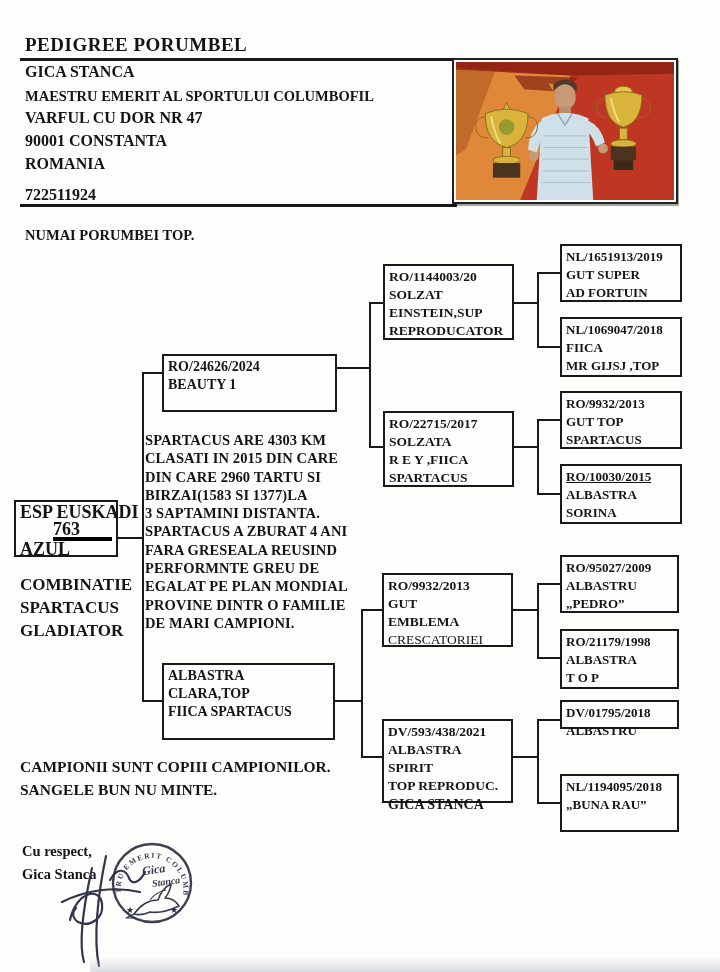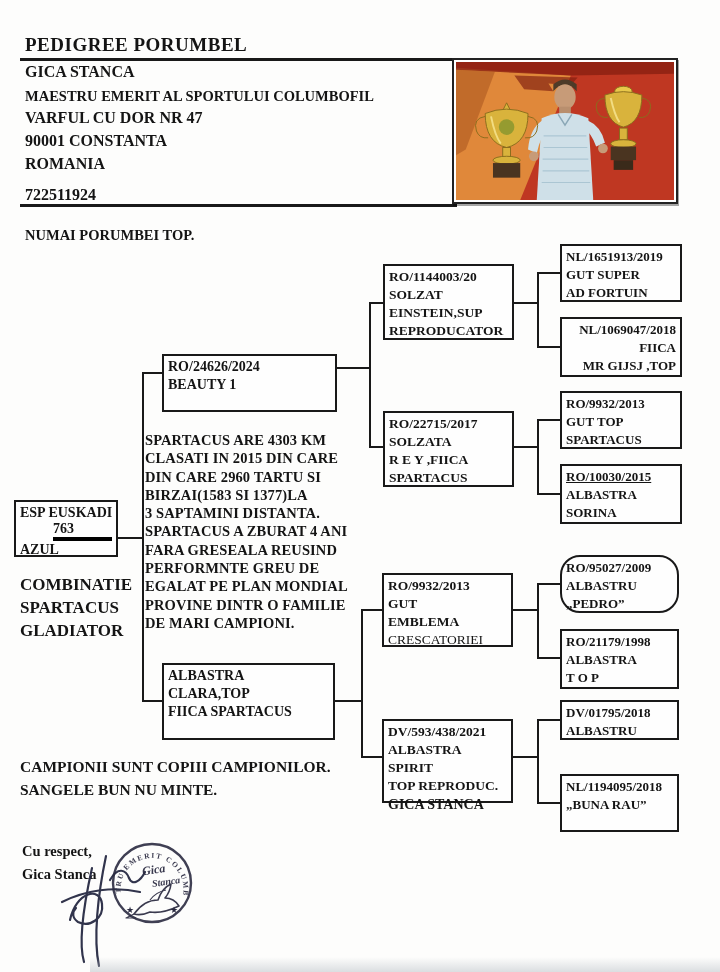--- a/index.html
+++ b/index.html
@@ -133,21 +133,21 @@
 <div class="c" style="left:512px;top:609px;width:27px;height:2px;"></div>
 <div class="c" style="left:537px;top:583px;width:2px;height:76px;"></div>
 <div class="c" style="left:537px;top:583px;width:25px;height:2px;"></div>
 <div class="c" style="left:537px;top:657px;width:25px;height:2px;"></div>
 
 <div class="c" style="left:512px;top:756px;width:27px;height:2px;"></div>
 <div class="c" style="left:537px;top:719px;width:2px;height:85px;"></div>
 <div class="c" style="left:537px;top:719px;width:25px;height:2px;"></div>
 <div class="c" style="left:537px;top:802px;width:25px;height:2px;"></div>
 
-<div class="pbox subject" style="left:14px;top:500px;width:104px;height:57px;font-size:14px;line-height:17px;">
+<div class="pbox subject" style="left:14px;top:500px;width:104px;height:57px;font-size:18px;line-height:17px;">
     <div>ESP EUSKADI</div>
     <div>763</div>
     <div>AZUL</div>
   </div>
 
 <div class="txt" style="left:20px;top:573px;font-size:17px;line-height:23px;"><div>COMBINATIE</div><div>SPARTACUS</div><div>GLADIATOR</div></div>
 
 <div class="pbox" style="left:162px;top:354px;width:175px;height:58px;font-size:14px;">
     <div>RO/24626/2024</div>
     <div>BEAUTY 1</div>
@@ -198,46 +198,46 @@
     <div>SPIRIT</div>
     <div>TOP REPRODUC.</div>
   </div>
 <div class="txt" style="left:388px;top:797px;font-size:14px;">GICA STANCA</div>
 
 <div class="pbox g3" style="left:560px;top:244px;width:122px;height:58px;">
     <div>NL/1651913/2019</div>
     <div>GUT SUPER</div>
     <div>AD FORTUIN</div>
   </div>
-<div class="pbox g3" style="left:560px;top:317px;width:122px;height:60px;text-align:right;">
+<div class="pbox g3" style="left:560px;top:317px;width:122px;height:60px;">
     <div>NL/1069047/2018</div>
     <div>FIICA</div>
     <div>MR GIJSJ ,TOP</div>
   </div>
 <div class="pbox g3" style="left:560px;top:391px;width:122px;height:58px;">
     <div>RO/9932/2013</div>
     <div>GUT TOP</div>
     <div>SPARTACUS</div>
   </div>
 <div class="pbox g3 u-first" style="left:560px;top:464px;width:122px;height:60px;">
     <div>RO/10030/2015</div>
     <div>ALBASTRA</div>
     <div>SORINA</div>
   </div>
-<div class="pbox g3" style="left:560px;top:555px;width:119px;height:58px;border-radius:20px;">
+<div class="pbox g3" style="left:560px;top:555px;width:119px;height:58px;">
     <div>RO/95027/2009</div>
     <div>ALBASTRU</div>
     <div>„PEDRO”</div>
   </div>
 <div class="pbox g3" style="left:560px;top:629px;width:119px;height:60px;">
     <div>RO/21179/1998</div>
     <div>ALBASTRA</div>
     <div>T O P</div>
   </div>
-<div class="pbox g3" style="left:560px;top:700px;width:119px;height:40px;">
+<div class="pbox g3" style="left:560px;top:700px;width:119px;height:29px;">
     <div>DV/01795/2018</div>
     <div>ALBASTRU</div>
   </div>
 <div class="pbox g3" style="left:560px;top:774px;width:119px;height:58px;">
     <div>NL/1194095/2018</div>
     <div>„BUNA RAU”</div>
   </div>
 
 <div class="txt" style="left:20px;top:758px;font-size:15.5px;">CAMPIONII SUNT COPIII CAMPIONILOR.</div>
 <div class="txt" style="left:20px;top:781px;font-size:15.5px;">SANGELE BUN NU MINTE.</div>

